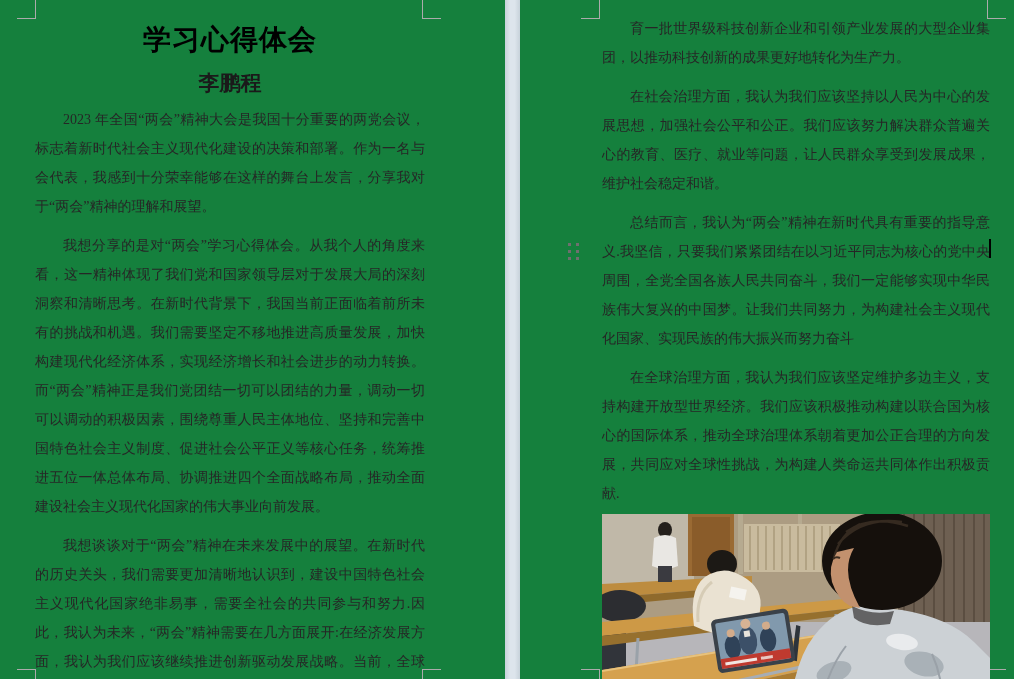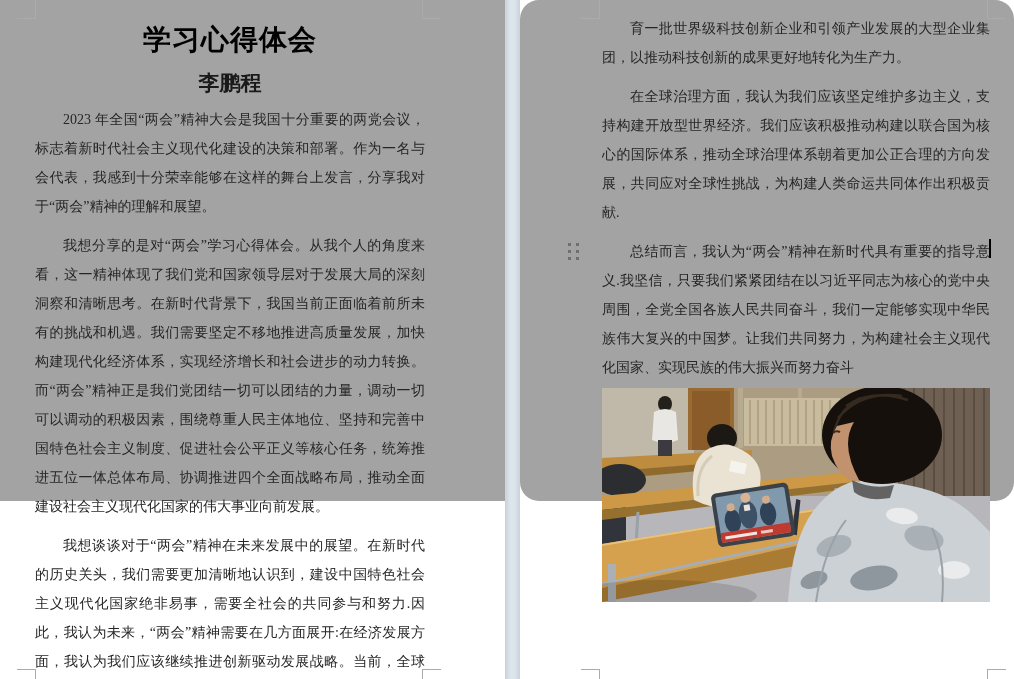--- a/index.html
+++ b/index.html
@@ -2,23 +2,23 @@
 <html><head>
 <meta charset="utf-8">
 <style>
   html,body{margin:0;padding:0;}
   body{
     width:1014px;height:679px;overflow:hidden;position:relative;
     background:#ffffff;
     font-family:"Liberation Serif","DejaVu Serif",serif;
   }
   .canvas{position:absolute;inset:0;}
-  .page{position:absolute;top:0;height:501px;background:#a3a3a3;}
+  .page{position:absolute;top:0;height:679px;background:#15803d;}
   .page1{left:0;width:505px;}
-  .page2{left:520px;width:494px;border-radius:19px;}
+  .page2{left:520px;width:494px;}
   .page-gap{
     position:absolute;left:505px;top:0;width:15px;height:679px;
     background:linear-gradient(to right,#c7d2da,#dde5ec 35%,#dde5ec 65%,#c7d2da);
   }
   
   .mark{position:absolute;width:18px;height:18px;}
   .mark.tl{border-right:1px solid #ababab;border-bottom:1px solid #ababab;top:0;}
   .mark.tr{border-left:1px solid #ababab;border-bottom:1px solid #ababab;top:0;}
   .mark.bl{border-right:1px solid #ababab;border-top:1px solid #ababab;top:669px;height:10px;}
   .mark.br{border-left:1px solid #ababab;border-top:1px solid #ababab;top:669px;height:10px;}
@@ -92,22 +92,23 @@
         <i></i>
         <i></i>
         <i></i>
         <i></i>
         <i></i>
     </div>
     <div class="text-caret"></div>
 
     <div class="content2">
       <p class="body-par first">育一批世界级科技创新企业和引领产业发展的大型企业集团，以推动科技创新的成果更好地转化为生产力。</p>
+      <p class="body-par">在社会治理方面，我认为我们应该坚持以人民为中心的发展思想，加强社会公平和公正。我们应该努力解决群众普遍关心的教育、医疗、就业等问题，让人民群众享受到发展成果，维护社会稳定和谐。</p>
+      <p class="body-par">总结而言，我认为“两会”精神在新时代具有重要的指导意义.我坚信，只要我们紧紧团结在以习近平同志为核心的党中央周围，全党全国各族人民共同奋斗，我们一定能够实现中华民族伟大复兴的中国梦。让我们共同努力，为构建社会主义现代化国家、实现民族的伟大振兴而努力奋斗</p>
       <p class="body-par">在全球治理方面，我认为我们应该坚定维护多边主义，支持构建开放型世界经济。我们应该积极推动构建以联合国为核心的国际体系，推动全球治理体系朝着更加公正合理的方向发展，共同应对全球性挑战，为构建人类命运共同体作出积极贡献.</p>
-      <p class="body-par">总结而言，我认为“两会”精神在新时代具有重要的指导意义.我坚信，只要我们紧紧团结在以习近平同志为核心的党中央周围，全党全国各族人民共同奋斗，我们一定能够实现中华民族伟大复兴的中国梦。让我们共同努力，为构建社会主义现代化国家、实现民族的伟大振兴而努力奋斗</p>
 
       <figure class="photo">
         <svg viewBox="0 0 388 214" preserveAspectRatio="none">
 
           <rect x="0" y="0" width="388" height="120" fill="#ac9c82"></rect>
           <rect x="0" y="0" width="92" height="70" fill="#c0b8a8"></rect>
 
           <g>
             <rect x="86" y="0" width="46" height="62" fill="#9a6a33"></rect>
             <rect x="90" y="3" width="38" height="59" fill="#8a5c2a"></rect>

